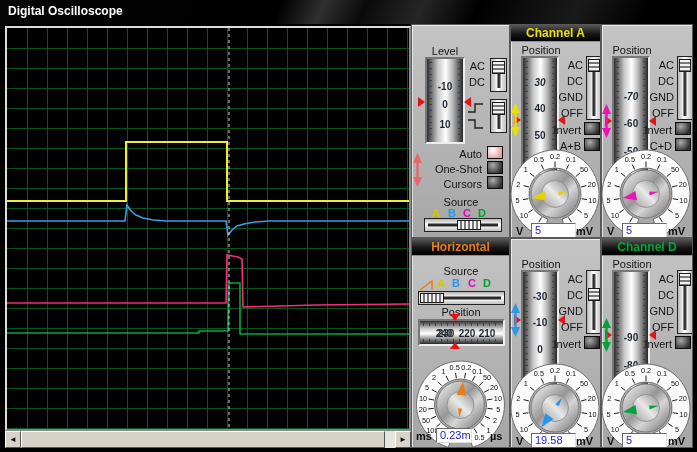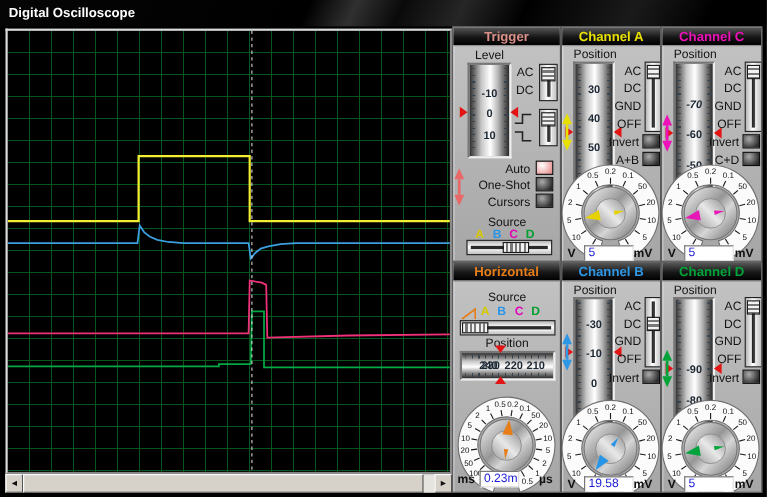--- a/index.html
+++ b/index.html
@@ -62,21 +62,20 @@
         <line x1="222" y1="0" x2="222" y2="401" stroke="#d4d4d4" stroke-width="1" stroke-dasharray="3,3"></line>
       </svg>
   </div>
   <div class="hscroll">
     <div class="sbtn left">◄</div>
     <div class="thumb"></div>
     <div class="sbtn right">►</div>
   </div>
   <div class="controls" id="controls">
       <div class="panel" style="left: 0px; top: 0px; width: 99px; height: 214px;">
-        <div class="hdr"><div style="display: inline; color: rgb(219, 143, 136);">Trigger</div></div>
         <div class="lbl ctr" style="left: 11px; top: 20px; width: 44px;">Level</div>
         <div class="metalV" style="left: 13px; top: 32px; width: 40px; height: 87px;">
           <div class="snum" style="top: 26.97px;">-10</div>
           <div class="snum" style="top: 45.24px;">0</div>
           <div class="snum" style="top: 65.25px;">10</div>
         </div>
         <div class="tri triR" style="left: 6px; top: 72.24px;"></div>
         <div class="tri triL" style="left: 52px; top: 72.24px;"></div>
         <svg width="9" height="34" style="position:absolute;left:1px;top:128px">
           <polygon points="4.5,0 9,10 0,10" fill="#e86868"></polygon>
@@ -191,21 +190,21 @@
           <polygon points="47.2,61.4 46.1,52.2 50.1,52.7" fill="#e67d18"></polygon>
         </svg>
         <div class="unit" style="left: 4px; top: 191px;">ms</div>
         <div class="valbox" style="left: 24px; top: 189px; width: 36px;">0.23m</div>
         <div class="unit" style="left: 78px; top: 191px;">µs</div>
       </div>
       <div class="panel" style="left: 99px; top: 0px; width: 91px; height: 214px;">
         <div class="hdr"><div style="display: inline; color: rgb(232, 224, 0);">Channel A</div></div>
         <div class="lbl ctr" style="left: 3px; top: 19px; width: 54px;">Position</div>
         <div class="metalV" style="left: 10px; top: 31px; width: 38px; height: 118px;">
-          <div class="snum" style="top: 23.6px;">30</div>
+          <div class="snum" style="top: 23.6px; font-style: italic;">30</div>
           <div class="snum" style="top: 50.15px;">40</div>
           <div class="snum" style="top: 76.7px;">50</div>
           <div class="snum" style="top: 103.25px;">60</div>
         </div>
         <div class="tri triR" style="left: 3px; top: 89.72px;"></div>
         <div class="tri triL" style="left: 47px; top: 89.72px;"></div>
         <svg width="9" height="34" style="position:absolute;left:0px;top:78px">
           <polygon points="4.5,0 9,10 0,10" fill="#e8e000"></polygon>
           <rect x="3.3" y="10" width="2.4" height="14" fill="#e8e000"></rect>
           <polygon points="0,24 9,24 4.5,34" fill="#e8e000"></polygon>
@@ -266,21 +265,20 @@
           <circle cx="47" cy="49" r="24" fill="url(#kg2)" stroke="#787878" stroke-width="1"></circle>
           <circle cx="47" cy="49" r="13.5" fill="url(#kh2)" stroke="#8a8a8a" stroke-width="0.8"></circle>
           <polygon points="23.9,53.1 36.4,46.0 38.1,55.5" fill="#e6d200"></polygon>
           <polygon points="59.3,46.8 50.8,50.4 50.1,46.4" fill="#e6d200"></polygon>
         </svg>
         <div class="unit" style="left: 5px; top: 200px;">V</div>
         <div class="valbox" style="left: 20px; top: 198px; width: 45px;">5</div>
         <div class="unit" style="left: 65px; top: 200px;">mV</div>
       </div>
       <div class="panel" style="left: 99px; top: 214px; width: 91px; height: 210px;">
-        <div class="hdr"><div style="display: inline; color: rgb(46, 151, 230);">Channel B</div></div>
         <div class="lbl ctr" style="left: 3px; top: 19px; width: 54px;">Position</div>
         <div class="metalV" style="left: 10px; top: 31px; width: 38px; height: 118px;">
           <div class="snum" style="top: 23.6px;">-30</div>
           <div class="snum" style="top: 50.15px;">-10</div>
           <div class="snum" style="top: 76.7px;">0</div>
           <div class="snum" style="top: 103.25px;">10</div>
         </div>
         <div class="tri triR" style="left: 3px; top: 76.15px;"></div>
         <div class="tri triL" style="left: 47px; top: 76.15px;"></div>
         <svg width="9" height="34" style="position:absolute;left:0px;top:64px">
@@ -342,21 +340,20 @@
           <circle cx="47" cy="49" r="24" fill="url(#kg3)" stroke="#787878" stroke-width="1"></circle>
           <circle cx="47" cy="49" r="13.5" fill="url(#kh3)" stroke="#8a8a8a" stroke-width="0.8"></circle>
           <polygon points="33.5,68.3 37.4,54.3 45.3,59.9" fill="#2795e8"></polygon>
           <polygon points="54.2,38.8 50.6,47.3 47.3,45.0" fill="#2795e8"></polygon>
         </svg>
         <div class="unit" style="left: 5px; top: 196px;">V</div>
         <div class="valbox" style="left: 20px; top: 194px; width: 45px;">19.58</div>
         <div class="unit" style="left: 65px; top: 196px;">mV</div>
       </div>
       <div class="panel" style="left: 190px; top: 0px; width: 92px; height: 214px;">
-        <div class="hdr"><div style="display: inline; color: rgb(238, 16, 184);">Channel C</div></div>
         <div class="lbl ctr" style="left: 3px; top: 19px; width: 54px;">Position</div>
         <div class="metalV" style="left: 10px; top: 31px; width: 38px; height: 118px;">
           <div class="snum" style="top: 37.76px; font-style: italic;">-70</div>
           <div class="snum" style="top: 65.49px;">-60</div>
           <div class="snum" style="top: 93.22px;">-50</div>
         </div>
         <div class="tri triR" style="left: 3px; top: 91.49px;"></div>
         <div class="tri triL" style="left: 47px; top: 91.49px;"></div>
         <svg width="9" height="34" style="position:absolute;left:0px;top:79px">
           <polygon points="4.5,0 9,10 0,10" fill="#ee10b8"></polygon>

